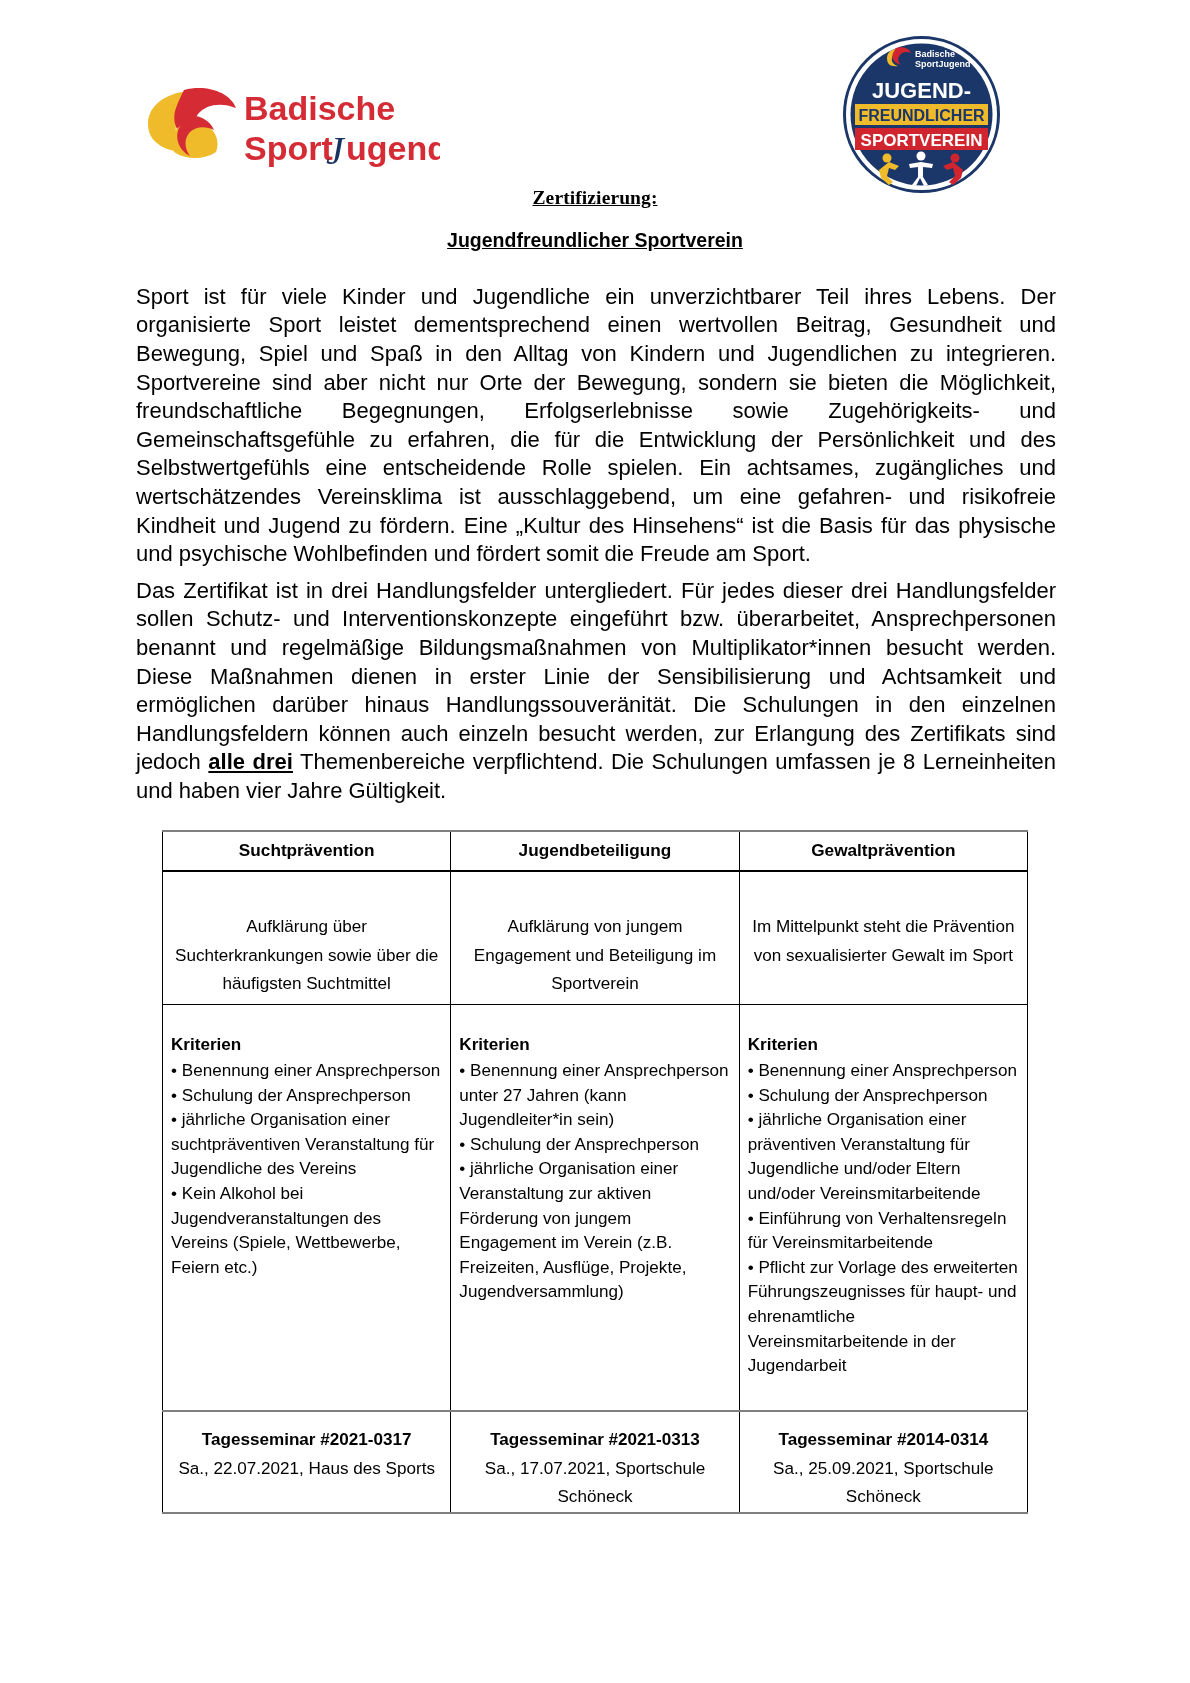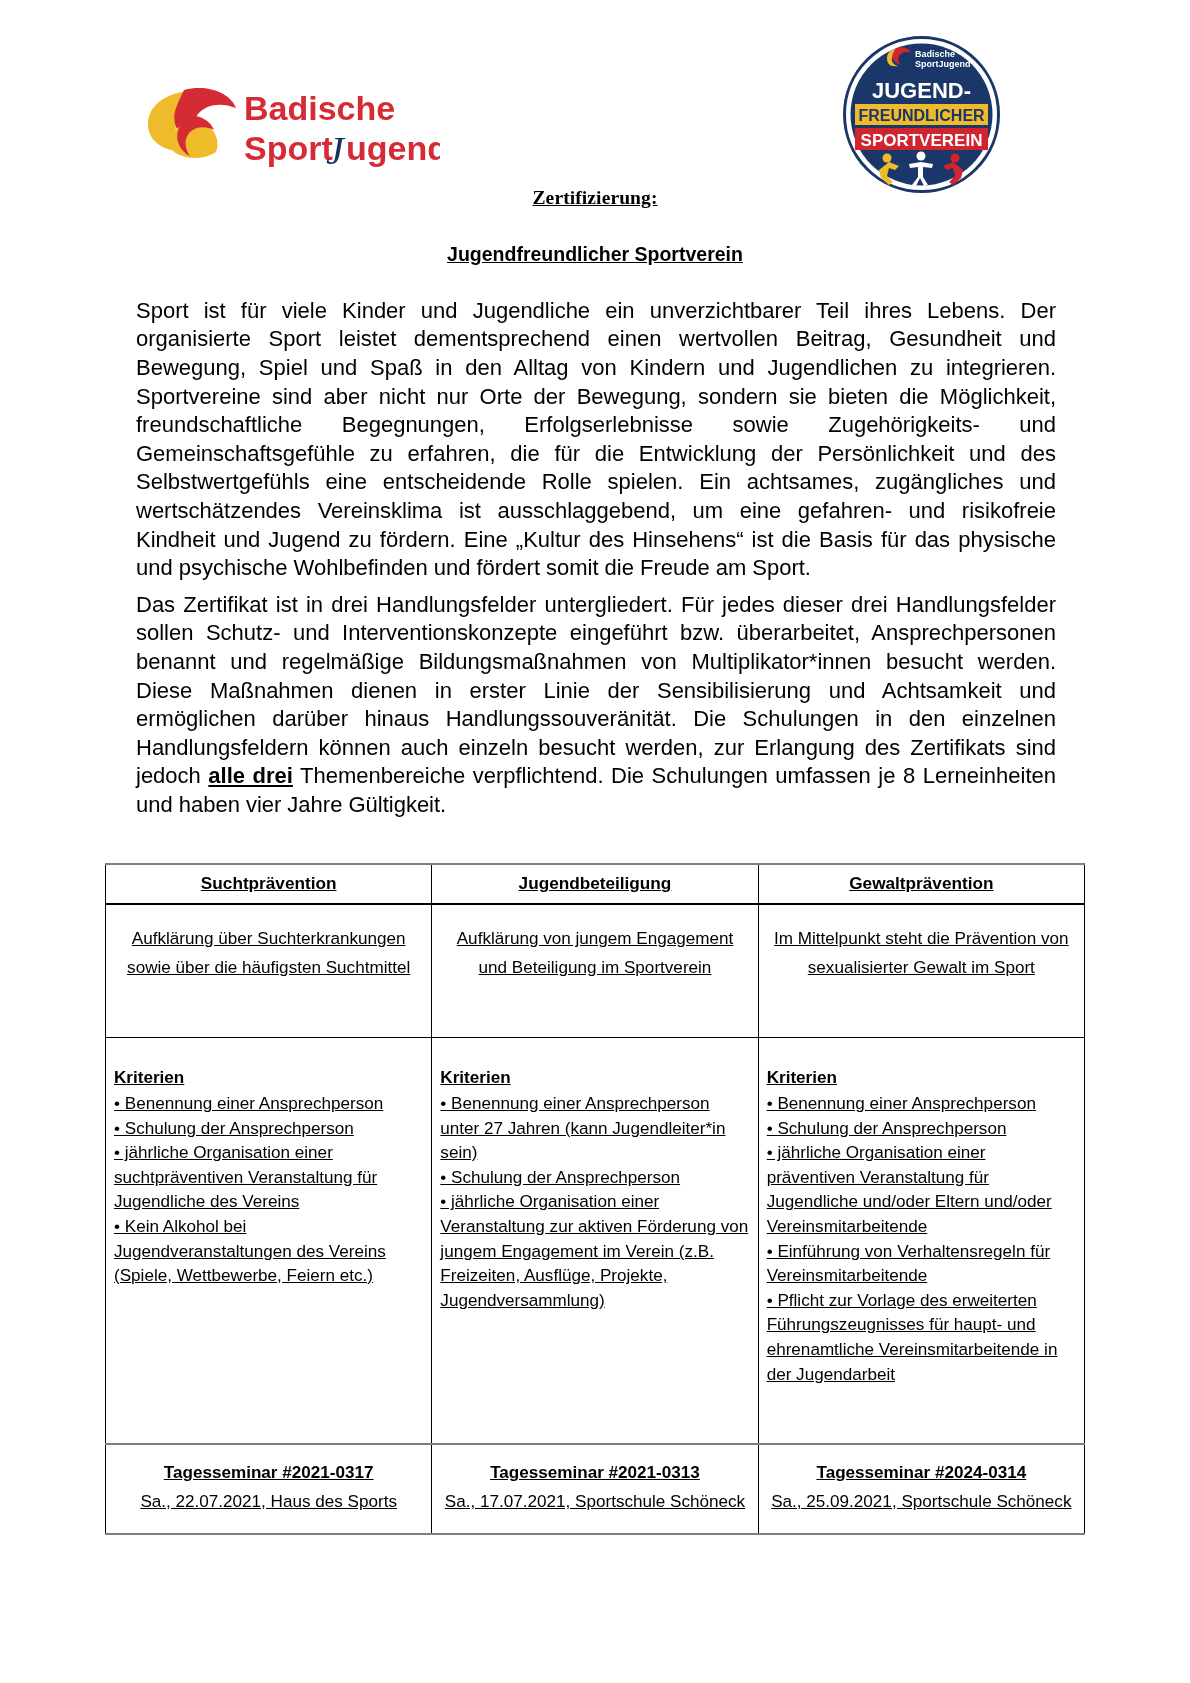--- a/index.html
+++ b/index.html
@@ -56,21 +56,21 @@
     font-weight: bold;
     text-decoration: underline;
     letter-spacing: 0.1px;
     line-height: 1.2;
   }
   .doc-subtitle {
     font-family: "Liberation Sans", sans-serif;
     font-size: 19.5px;
     font-weight: bold;
     text-decoration: underline;
-    margin-top: 34px;
+    margin-top: 20px;
     line-height: 1.2;
   }
 
   
   .body-wrap {
     margin: 0 126px 0 128px;
   }
   p.para {
     font-family: Liberation Sans, sans-serif;
     font-size: 22px;
@@ -88,25 +88,24 @@
     font-size: 17.1px;
     font-weight: bold;
     line-height: 28.6px;
     margin: 0;
     margin-top: 25px;
   }
   .u-bold { font-weight: bold; text-decoration: underline; }
 
   
   table.fields {
-    margin: 44px auto 0 auto;
-    width: 980px;
+    margin: 25px auto 0 auto;
+    width: 866px;
     border-collapse: collapse;
     table-layout: fixed;
-    text-decoration: underline;
   }
   table.fields td {
     border: 1px solid #000000;
     vertical-align: top;
     padding: 0;
   }
   table.fields tr.head-row td {
     border-top: 2px solid #7f7f7f;
     border-bottom: 2px solid #000000;
     text-align: center;
@@ -117,21 +116,21 @@
     font-family: "Liberation Sans", sans-serif;
     font-size: 17.2px;
     font-weight: bold;
   }
   tr.desc-row td { height: 132px; padding: 0 10px; }
   .desc-cell {
     font-family: "Liberation Sans", sans-serif;
     font-size: 17.1px;
     line-height: 28.5px;
     text-align: center;
-    padding-top: 20px;
+    padding-top: 41px;
   }
   tr.criteria-row td { height: 405px; padding: 0 8px; }
   .crit-cell {
     font-family: "Liberation Sans", sans-serif;
     font-size: 17.1px;
     line-height: 24.6px;
     padding-top: 28px;
   }
   .crit-title {
     font-weight: bold;
@@ -278,21 +277,21 @@
           </div>
         </td>
         <td>
           <div class="sem-cell">
             <span class="sem-title">Tagesseminar #2021-0313</span>
             <span>Sa., 17.07.2021, Sportschule Schöneck</span>
           </div>
         </td>
         <td>
           <div class="sem-cell">
-            <span class="sem-title">Tagesseminar #2024-0314</span>
+            <span class="sem-title">Tagesseminar #2014-0314</span>
             <span>Sa., 25.09.2021, Sportschule Schöneck</span>
           </div>
         </td>
       </tr>
     </tbody>
   </table>
 
 </div>
 
 </body></html>

